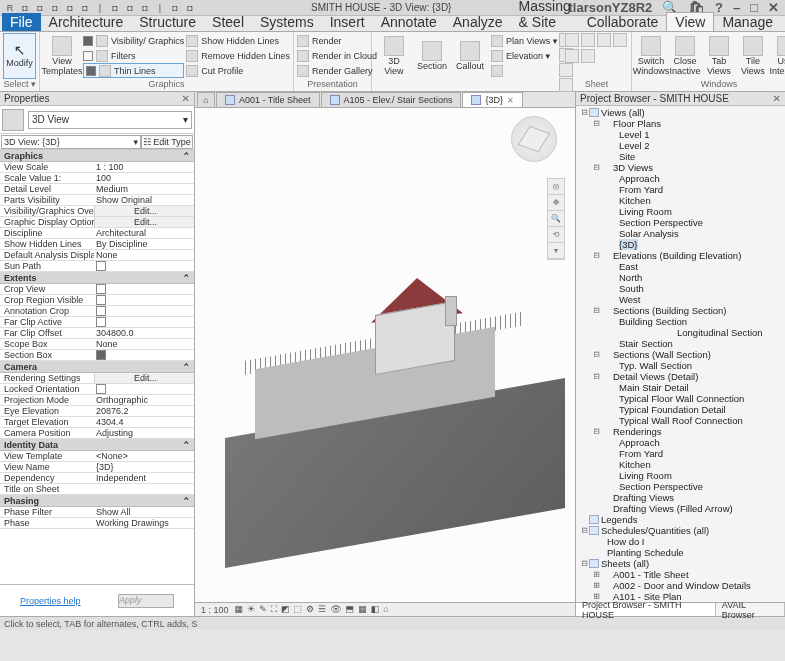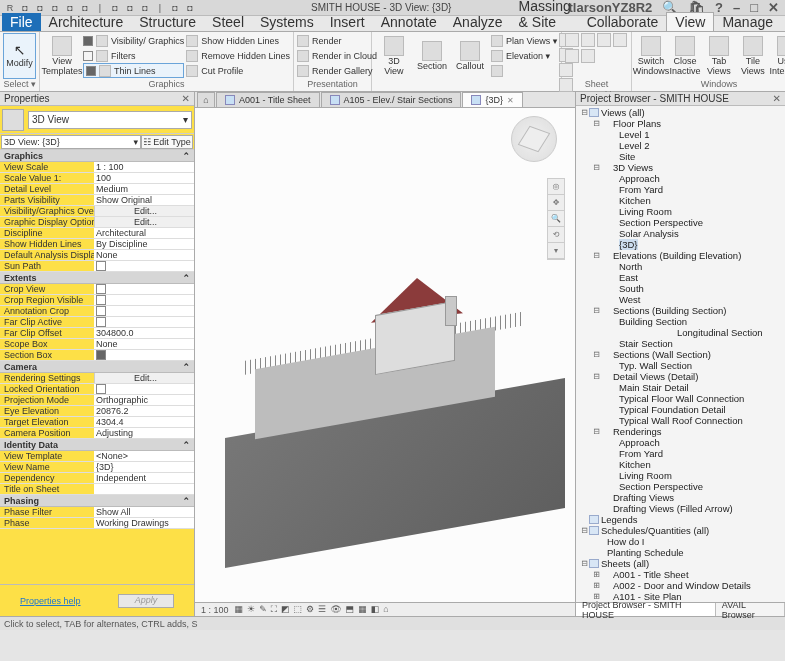--- a/index.html
+++ b/index.html
@@ -30,40 +30,40 @@
 .smallrow { display: flex; align-items: center; gap: 3px; height: 15px; cursor: pointer; font-size: 9px; color: #333; white-space: nowrap; }
 .smallrow .chk { width: 10px; height: 10px; border: 1px solid #888; display: inline-block; }
 .smallrow .ico { width: 12px; height: 12px; background: #ddd; border: 1px solid #bbb; }
 .vstack { display: flex; flex-direction: column; }
 .thin-lines-active { border: 1px solid #6aa4d9; background: #eaf3fb; padding: 0 2px; }
 
 
 .main { display: flex; height: 524px; }
 
 
-.props { width: 195px; background: #fde047; border-right: 1px solid #aaa; display: flex; flex-direction: column; font-size: 10px; }
+.props { width: 195px; background: #ffffff; border-right: 1px solid #aaa; display: flex; flex-direction: column; font-size: 10px; }
 .panel-title { height: 14px; background: #e2e2e2; border-bottom: 1px solid #bbb; padding: 0 4px; display: flex; align-items: center; justify-content: space-between; }
 .panel-title .x { cursor: pointer; color: #666; }
 .type-sel { height: 28px; display: flex; align-items: center; padding: 2px; border-bottom: 1px solid #ccc; gap: 4px; }
 .type-sel .cube { width: 22px; height: 22px; background: #ddd; border: 1px solid #aaa; }
 .type-sel .combo { flex: 1; height: 18px; border: 1px solid #aaa; background: #fff; padding: 1px 3px; font-size: 10px; display:flex; align-items:center; justify-content:space-between; cursor:pointer;}
 .type-row { height: 16px; display: flex; align-items: center; padding: 0 1px; border-bottom: 1px solid #ccc; gap: 0; }
 .type-row .combo2 { flex: 1; height: 14px; border: 1px solid #aaa; background: #fff; font-size: 9px; padding: 0 2px; display:flex; align-items:center; justify-content:space-between; cursor:pointer;}
 .type-row .edtype { width: 52px; height: 14px; border: 1px solid #aaa; background: #f8f8f8; font-size: 9px; display:flex; align-items:center; justify-content:center; cursor:pointer; gap:2px;}
 .pgrid { flex: 1; overflow-y: auto; }
 .pgroup { background: #d6d6d6; height: 12px; padding: 0 4px; font-size: 9px; font-weight: bold; color: #333; display:flex; align-items:center; justify-content:space-between; border-bottom: 1px solid #bbb;}
 .prow { display: flex; height: 11px; font-size: 9px; border-bottom: 1px solid #ddd; }
 .prow .k { width: 94px; padding-left: 4px; color: #333; overflow: hidden; white-space: nowrap; }
 .prow .v { flex: 1; padding-left: 2px; background: #fff; color: #333; cursor: text; overflow:hidden; white-space:nowrap;}
 .prow .v.btn { background: #f0f0f0; text-align: center; cursor: pointer; border-left: 1px solid #ccc; }
 .prow .v.chk { background: #fff; }
 .prow .v.chk::before { content: ""; display: inline-block; width: 8px; height: 8px; border: 1px solid #888; margin-top: 0px; }
 .prow .v.chk.on::before { background: #666; }
 .props-footer { height: 32px; border-top: 1px solid #bbb; display: flex; align-items: center; justify-content: space-between; padding: 0 20px; }
-.props-footer .apply { width: 56px; height: 14px; background: #e8e8e8; border: 1px solid #aaa; text-align: center; font-size: 9px; cursor: pointer; color:#999;font-style:italic;}
+.props-footer .apply { width: 56px; height: 14px; background: #e8e8e8; border: 1px solid #aaa; font-size: 9px; cursor: pointer; color:#999;font-style:italic;}
 .props-footer .help { color: #27c; text-decoration: underline; font-size: 9px; cursor: pointer; }
 
 
 .canvas-wrap { flex: 1; display: flex; flex-direction: column; background: #f5f5f5; }
 .doctabs { height: 16px; background: #e4e4e4; border-bottom: 1px solid #aaa; display: flex; align-items: flex-end; padding-left: 2px; }
 .doctab { height: 15px; padding: 0 8px; display: flex; align-items: center; gap: 4px; font-size: 9px; border: 1px solid #aaa; border-bottom: none; background: #ddd; margin-right: 1px; cursor: pointer; }
 .doctab.active { background: #fcfcfc; }
 .doctab .ico { width: 10px; height: 10px; background: #c8e0f5; border: 1px solid #88b; }
 .doctab .cx { color: #888; cursor: pointer; font-size:8px;}
 .canvas { flex: 1; background: #fcfcfc; position: relative; overflow: hidden; }
@@ -609,26 +609,26 @@
           <span class="tx">{3D}</span>
         </div>
         <div class="tnode" style="padding-left: 16px;">
           <span class="tw">⊟</span>
           <span class="ic" style="visibility: hidden;"></span>
           <span class="tx">Elevations (Building Elevation)</span>
         </div>
         <div class="tnode leaf" style="padding-left: 28px;">
           <span class="tw"></span>
           <span class="ic"></span>
+          <span class="tx">East</span>
+        </div>
+        <div class="tnode leaf" style="padding-left: 28px;">
+          <span class="tw"></span>
+          <span class="ic"></span>
           <span class="tx">North</span>
-        </div>
-        <div class="tnode leaf" style="padding-left: 28px;">
-          <span class="tw"></span>
-          <span class="ic"></span>
-          <span class="tx">East</span>
         </div>
         <div class="tnode leaf" style="padding-left: 28px;">
           <span class="tw"></span>
           <span class="ic"></span>
           <span class="tx">South</span>
         </div>
         <div class="tnode leaf" style="padding-left: 28px;">
           <span class="tw"></span>
           <span class="ic"></span>
           <span class="tx">West</span>

